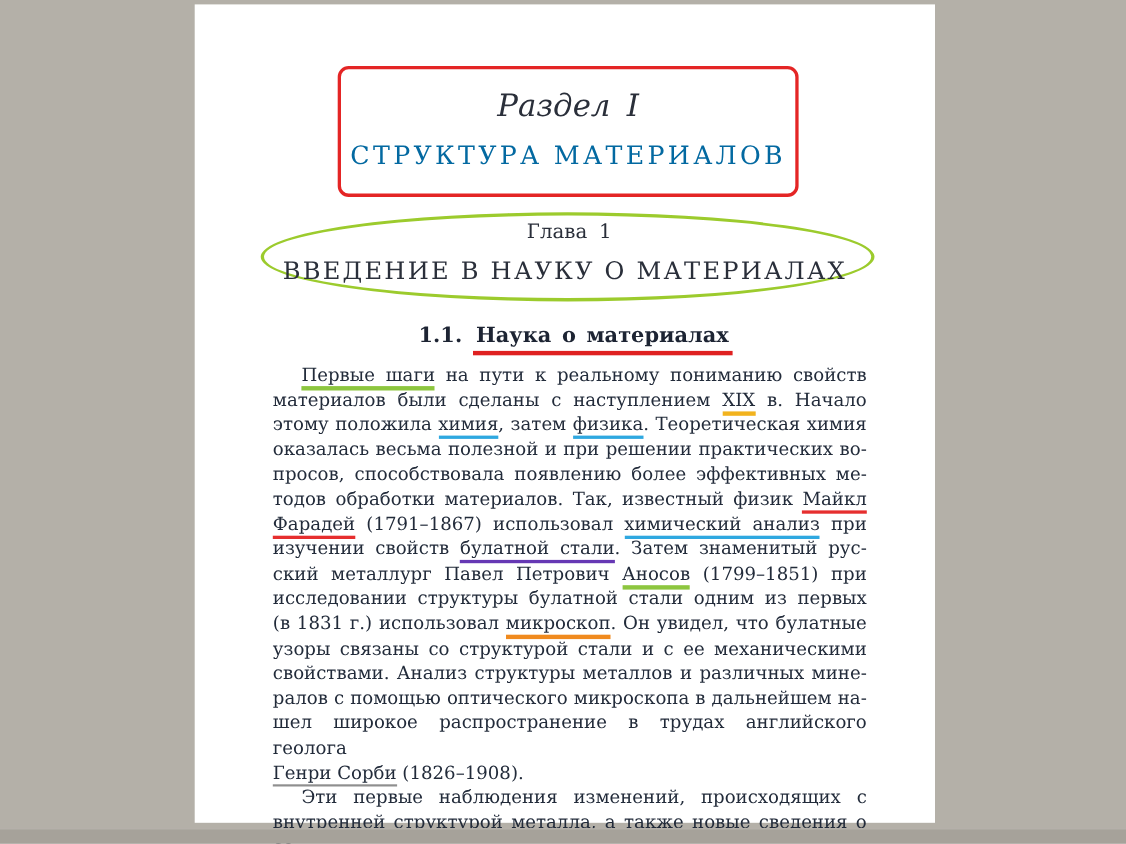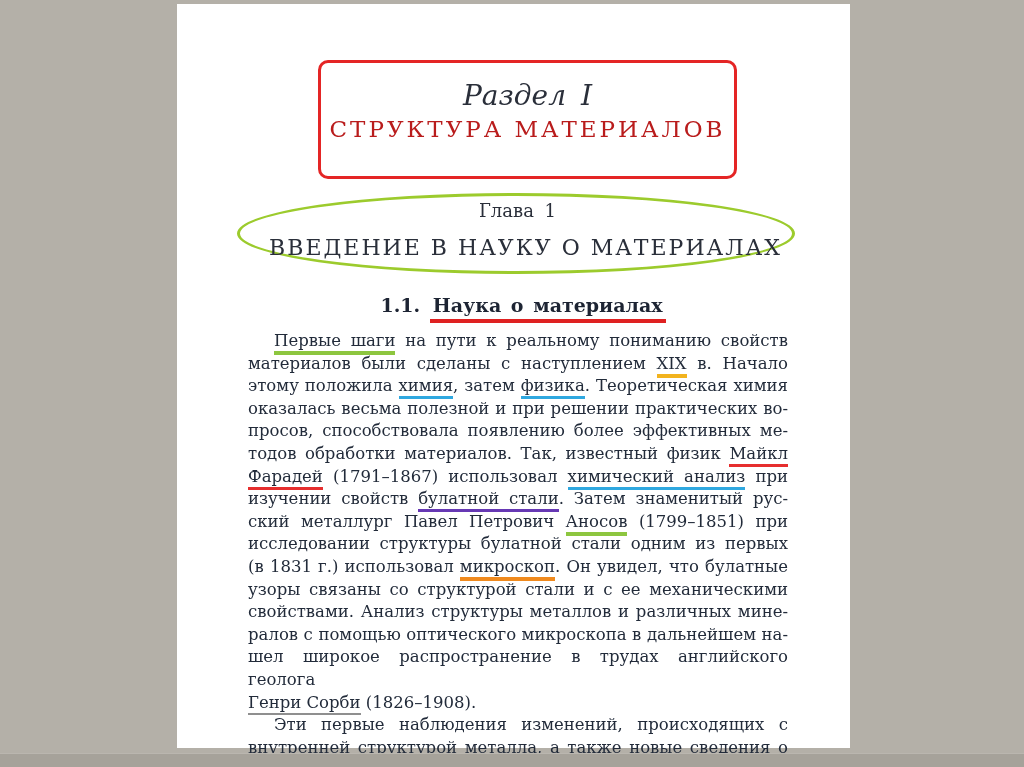--- a/index.html
+++ b/index.html
@@ -13,45 +13,45 @@
   .bottom-strip{
     position:absolute;left:0;right:0;bottom:0;height:13px;
     background:#a6a29a;border-top:1px solid #bab6af;
   }
   .page{
     position:absolute;left:177px;top:4px;width:673px;height:744px;
     background:#ffffff;
   }
   
   .section-box{
-    position:absolute;left:141px;top:56px;width:419px;height:119px;
+    position:absolute;left:130px;top:56px;width:419px;height:119px;
     border:3px solid #e42525;border-radius:10px;
     box-sizing:border-box;
     display:flex;flex-direction:column;align-items:center;
   }
   .section-line1{
     margin-top:16px;
     font-style:italic;font-size:28px;color:#2a2f3a;word-spacing:6px;
   }
   .section-line2{
-    margin-top:4px;
-    font-size:23px;letter-spacing:3px;color:#b91c1c;white-space:nowrap;
+    margin-top:17px;
+    font-size:23px;letter-spacing:3px;color:#0369a1;white-space:nowrap;
   }
   
   .chapter-ellipse{
     position:absolute;left:60px;top:189px;width:558px;height:81px;
     border:3px solid #9ccb2d;border-radius:50%;
     box-sizing:border-box;
   }
   .chapter-label{
     position:absolute;left:4px;width:673px;top:196px;
     text-align:center;font-size:18px;color:#2a2f3a;word-spacing:5px;
   }
   .chapter-title{
-    position:absolute;left:12px;width:673px;top:231px;
+    position:absolute;left:0;width:673px;top:231px;
     text-align:center;font-size:22px;letter-spacing:2px;color:#2a2f3a;white-space:nowrap;
   }
   
   .section-heading{
     position:absolute;left:0;width:692px;top:290px;
     text-align:center;font-size:19px;font-weight:bold;color:#1d2433;
     word-spacing:3px;
   }
   
   .body-text{

